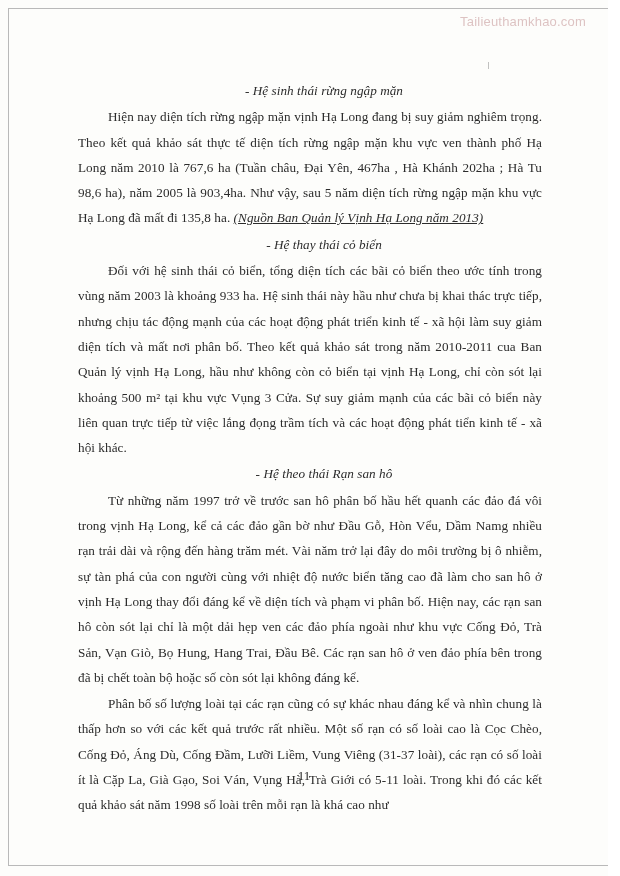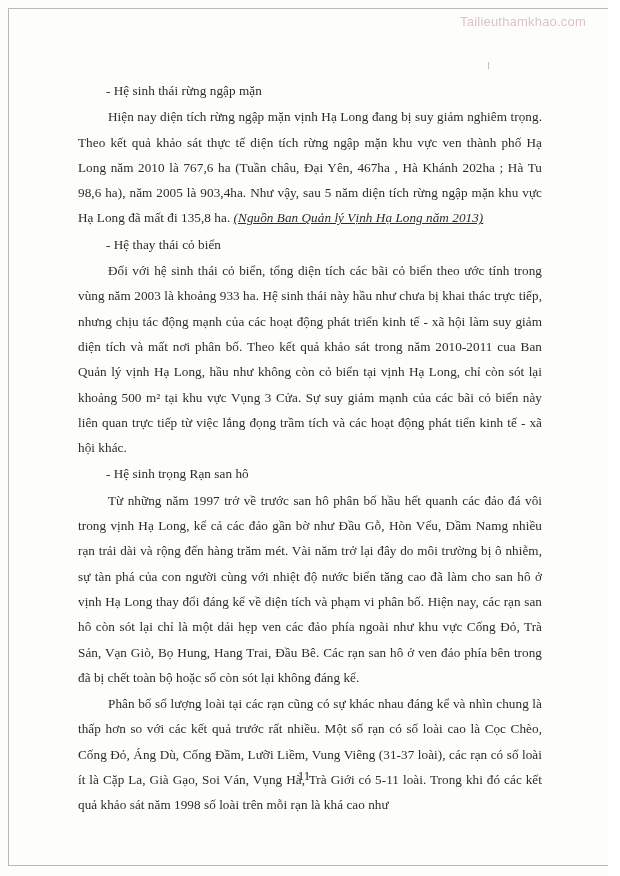--- a/index.html
+++ b/index.html
@@ -56,22 +56,23 @@
     line-height: 25.3px;
     color: #2b2b2b;
     text-align: justify;
     text-justify: inter-word;
     letter-spacing: 0.05px;
   }
   p.indent {
     text-indent: 30px;
   }
   p.heading {
+    font-style: italic;
     text-indent: 28px;
-    text-align: left;
+    text-align: center;
   }
   .it {
     font-style: italic;
     text-decoration: underline;
   }
   .page-number {
     position: absolute;
     left: 0;
     right: 0;
     top: 768px;
@@ -95,21 +96,21 @@
   <div class="content">
 
     <p class="heading">- Hệ sinh thái rừng ngập mặn</p>
 
     <p class="indent"><span>Hiện nay diện tích rừng ngập mặn vịnh Hạ Long đang bị suy giảm nghiêm trọng. Theo kết quả khảo sát thực tế diện tích rừng ngập mặn khu vực ven thành phố Hạ Long năm 2010 là 767,6 ha (Tuần châu, Đại Yên, 467ha , Hà Khánh 202ha ; Hà Tu 98,6 ha), năm 2005 là 903,4ha. Như vậy, sau 5 năm diện tích rừng ngập mặn khu vực Hạ Long đã mất đi 135,8 ha. </span><span class="it">(Nguồn Ban Quản lý Vịnh Hạ Long năm 2013)</span></p>
 
     <p class="heading">- Hệ thay thái cỏ biển</p>
 
     <p class="indent">Đối với hệ sinh thái cỏ biển, tổng diện tích các bãi cỏ biển theo ước tính trong vùng năm 2003 là khoảng 933 ha. Hệ sinh thái này hầu như chưa bị khai thác trực tiếp, nhưng chịu tác động mạnh của các hoạt động phát triển kinh tế - xã hội làm suy giảm diện tích và mất nơi phân bố. Theo kết quả khảo sát trong năm 2010-2011 cua Ban Quản lý vịnh Hạ Long, hầu như không còn cỏ biển tại vịnh Hạ Long, chỉ còn sót lại khoảng 500 m² tại khu vực Vụng 3 Cửa. Sự suy giảm mạnh của các bãi cỏ biển này liên quan trực tiếp từ việc lắng đọng trầm tích và các hoạt động phát tiển kinh tế - xã hội khác.</p>
 
-    <p class="heading">- Hệ sinh trọng Rạn san hô</p>
+    <p class="heading">- Hệ theo thái Rạn san hô</p>
 
     <p class="indent">Từ những năm 1997 trở về trước san hô phân bố hầu hết quanh các đảo đá vôi trong vịnh Hạ Long, kể cả các đảo gần bờ như Đầu Gỗ, Hòn Vểu, Dầm Namg nhiều rạn trải dài và rộng đến hàng trăm mét. Vài năm trở lại đây do môi trường bị ô nhiễm, sự tàn phá của con người cùng với nhiệt độ nước biển tăng cao đã làm cho san hô ở vịnh Hạ Long thay đổi đáng kể về diện tích và phạm vi phân bố. Hiện nay, các rạn san hô còn sót lại chỉ là một dải hẹp ven các đảo phía ngoài như khu vực Cống Đỏ, Trà Sản, Vạn Giò, Bọ Hung, Hang Trai, Đầu Bê. Các rạn san hô ở ven đảo phía bên trong đã bị chết toàn bộ hoặc số còn sót lại không đáng kể.</p>
 
     <p class="indent">Phân bố số lượng loài tại các rạn cũng có sự khác nhau đáng kể và nhìn chung là thấp hơn so với các kết quả trước rất nhiều. Một số rạn có số loài cao là Cọc Chèo, Cống Đỏ, Áng Dù, Cống Đầm, Lưỡi Liềm, Vung Viêng (31-37 loài), các rạn có số loài ít là Cặp La, Già Gạo, Soi Ván, Vụng Hà, Trà Giới có 5-11 loài. Trong khi đó các kết quả khảo sát năm 1998 số loài trên mỗi rạn là khá cao như</p>
 
   </div>
 
   <div class="page-number">11</div>
 
 </div>

